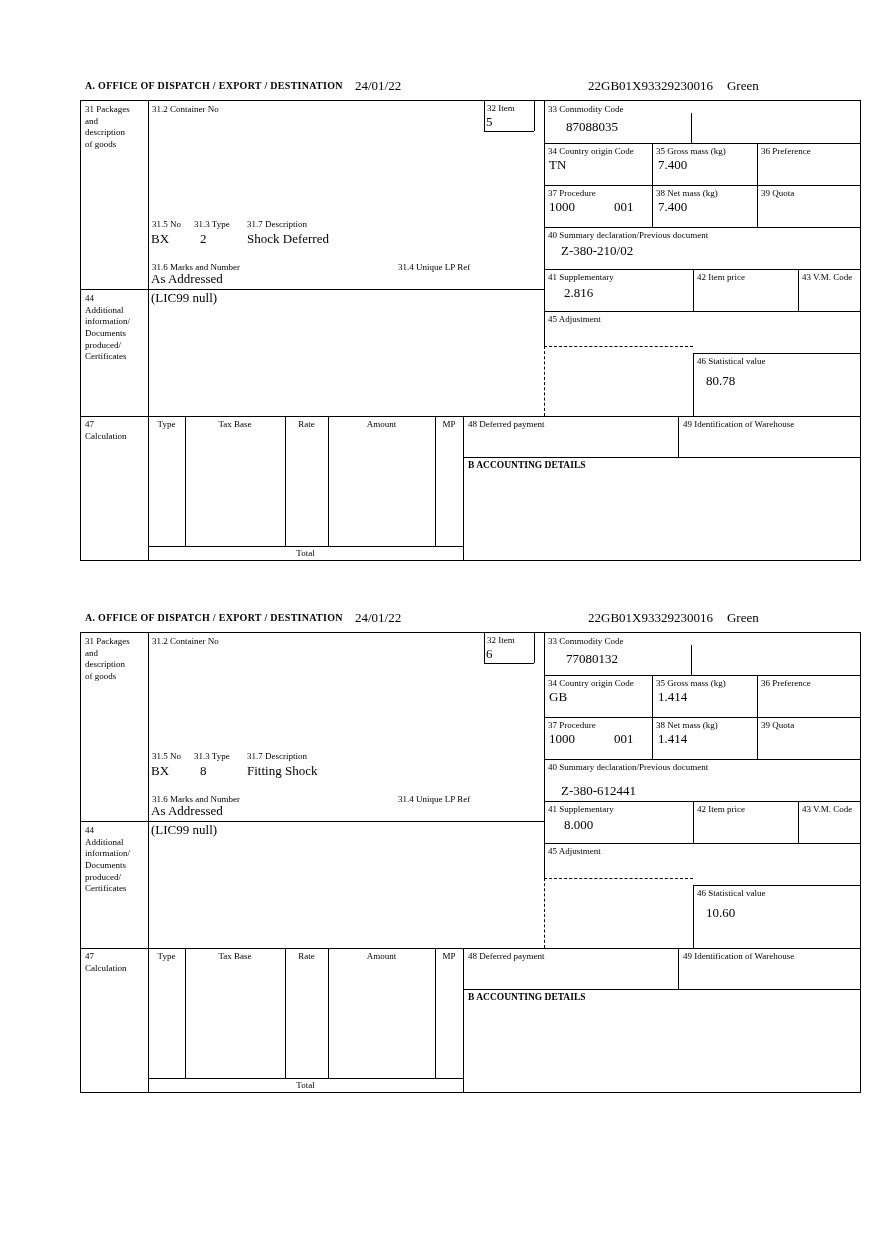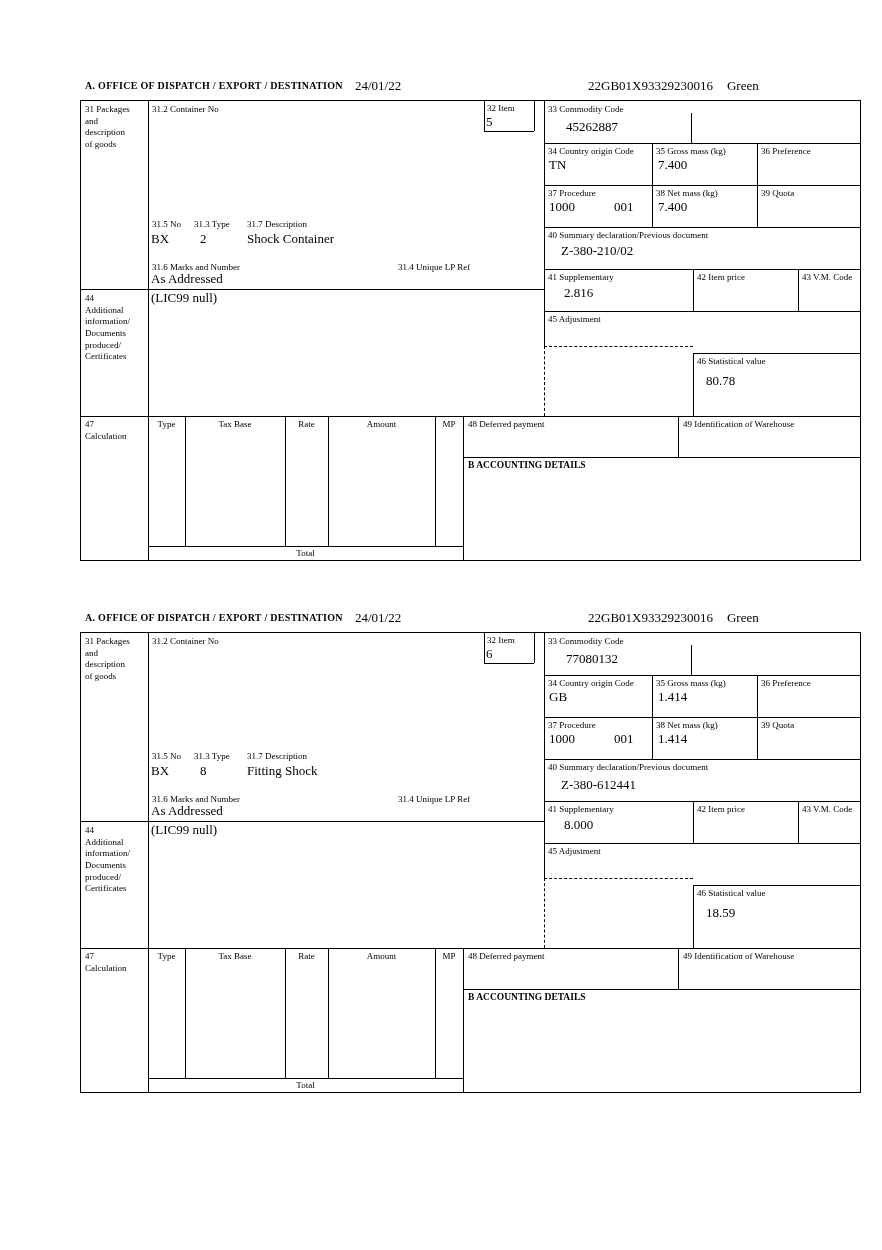--- a/index.html
+++ b/index.html
@@ -100,32 +100,32 @@
       <div class="lb ctr" style="left:104px;top:318px;width:100px;">Tax Base</div>
       <div class="lb ctr" style="left:204px;top:318px;width:43px;">Rate</div>
       <div class="lb ctr" style="left:247px;top:318px;width:107px;">Amount</div>
       <div class="lb ctr" style="left:354px;top:318px;width:28px;">MP</div>
       <div class="lb ctr" style="left:67px;top:447px;width:315px;">Total</div>
       <div class="lb" style="left:387px;top:318px;">48 Deferred payment</div>
       <div class="lb" style="left:602px;top:318px;">49 Identification of Warehouse</div>
       <div class="lbb" style="left:387px;top:359px;">B ACCOUNTING DETAILS</div>
 
       <div class="val" style="left:405px;top:13px;">5</div>
-      <div class="val" style="left:485px;top:18px;">45262887</div>
+      <div class="val" style="left:485px;top:18px;">87088035</div>
       <div class="val" style="left:468px;top:56px;">TN</div>
       <div class="val" style="left:577px;top:56px;">7.400</div>
       <div class="val" style="left:468px;top:98px;">1000</div>
       <div class="val" style="left:533px;top:98px;">001</div>
       <div class="val" style="left:577px;top:98px;">7.400</div>
       <div class="val" style="left:480px;top:142px;">Z-380-210/02</div>
       <div class="val" style="left:483px;top:184px;">2.816</div>
       <div class="val" style="left:625px;top:272px;">80.78</div>
       <div class="val" style="left:70px;top:130px;">BX</div>
       <div class="val" style="left:119px;top:130px;">2</div>
-      <div class="val" style="left:166px;top:130px;">Shock Container</div>
+      <div class="val" style="left:166px;top:130px;">Shock Deferred</div>
       <div class="val" style="left:70px;top:170px;">As Addressed</div>
       <div class="val" style="left:70px;top:189px;">(LIC99 null)</div>
     </div>
   </section>
 
   <section class="sad-section s1">
     <div class="hdr-office">A.  OFFICE OF DISPATCH / EXPORT / DESTINATION</div>
     <div class="hdr-date">24/01/22</div>
     <div class="hdr-ref"><span>22GB01X93329230016</span><span class="route">Green</span></div>
 
@@ -203,23 +203,23 @@
       <div class="lb" style="left:602px;top:318px;">49 Identification of Warehouse</div>
       <div class="lbb" style="left:387px;top:359px;">B ACCOUNTING DETAILS</div>
 
       <div class="val" style="left:405px;top:13px;">6</div>
       <div class="val" style="left:485px;top:18px;">77080132</div>
       <div class="val" style="left:468px;top:56px;">GB</div>
       <div class="val" style="left:577px;top:56px;">1.414</div>
       <div class="val" style="left:468px;top:98px;">1000</div>
       <div class="val" style="left:533px;top:98px;">001</div>
       <div class="val" style="left:577px;top:98px;">1.414</div>
-      <div class="val" style="left:480px;top:144px;text-align:center;">Z-380-612441</div>
+      <div class="val" style="left:480px;top:150px;text-align:center;">Z-380-612441</div>
       <div class="val" style="left:483px;top:184px;">8.000</div>
-      <div class="val" style="left:625px;top:272px;">18.59</div>
+      <div class="val" style="left:625px;top:272px;">10.60</div>
       <div class="val" style="left:70px;top:130px;">BX</div>
       <div class="val" style="left:119px;top:130px;">8</div>
       <div class="val" style="left:166px;top:130px;">Fitting Shock</div>
       <div class="val" style="left:70px;top:170px;">As Addressed</div>
       <div class="val" style="left:70px;top:189px;">(LIC99 null)</div>
     </div>
   </section>
 </div>
 </div>
 

